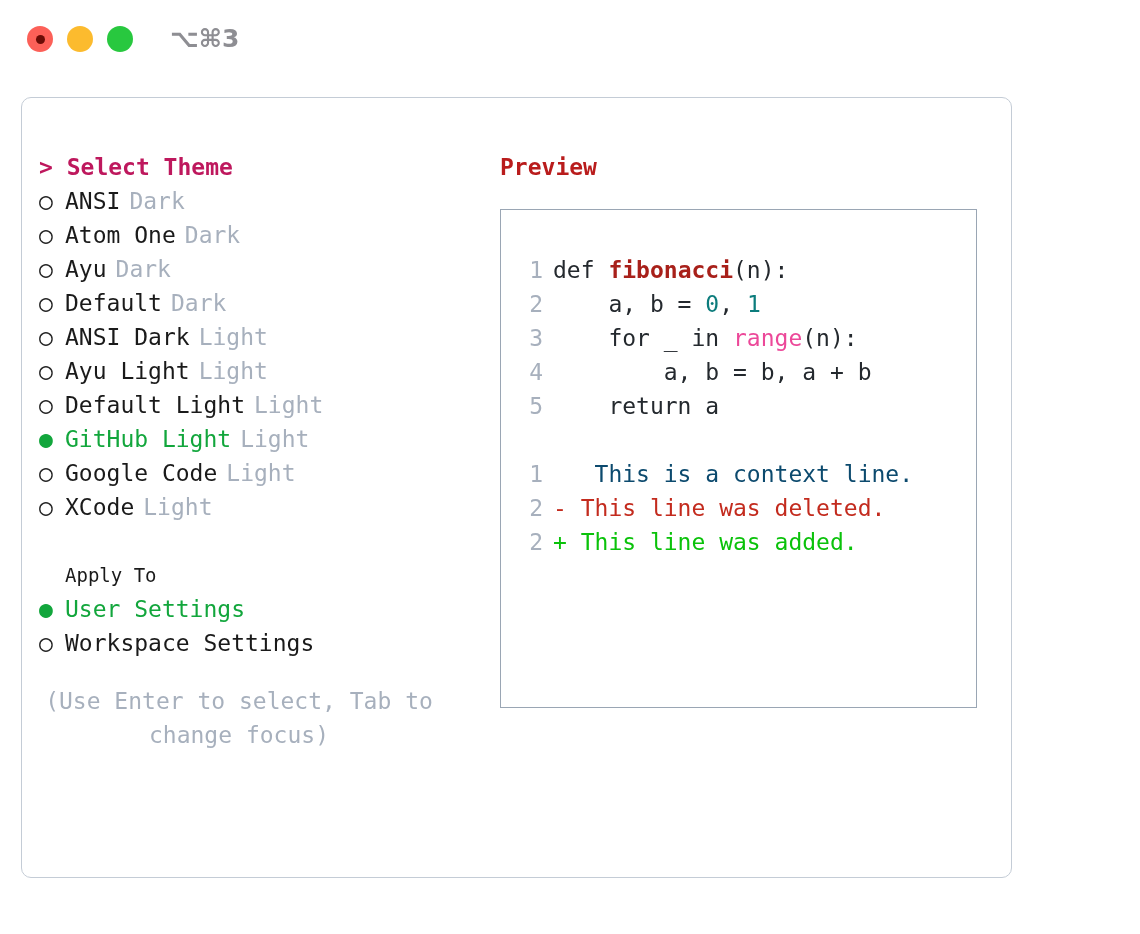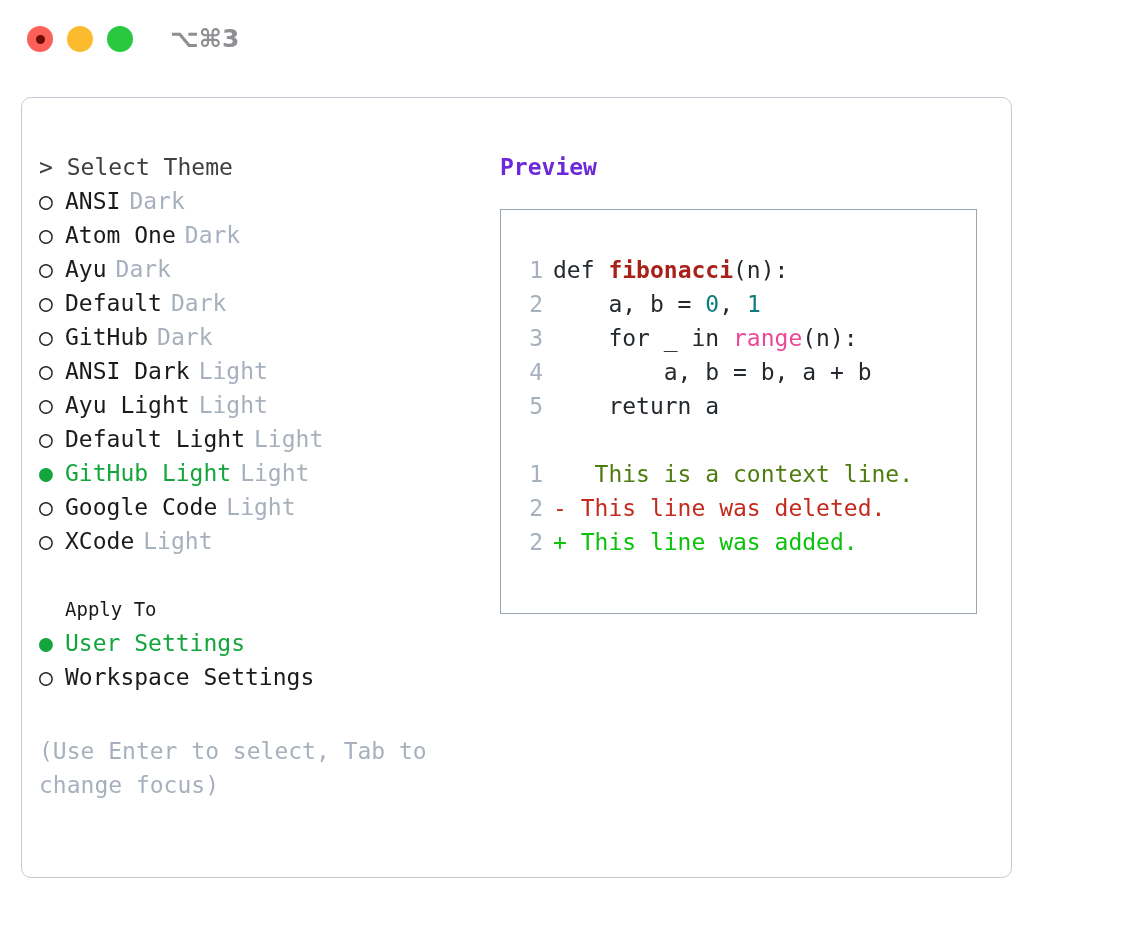--- a/index.html
+++ b/index.html
@@ -101,65 +101,66 @@
     font-size: 23px;
     white-space: nowrap;
     color: #1a1a1a;
   }
   .row .bullet {
     display: inline-block;
     width: 26px;
     color: #262626;
   }
   .row.heading {
-    font-weight: normal;
-    color: #404040;
+    font-weight: bold;
+    color: #be185d;
   }
   .row.selected .bullet,
   .row.selected .label { color: #12a63c; }
   .label { color: #1a1a1a; }
   .tag {
     color: #a7b0bd;
     margin-left: 9px;
   }
   .row.spacer { height: 34px; }
 
   .apply-heading {
     height: 34px;
     line-height: 34px;
     font-size: 19px;
     color: #1a1a1a;
     padding-left: 26px;
   }
 
   .hint {
-    margin-top: 40px;
+    margin-top: 24px;
     font-size: 23px;
     line-height: 34px;
     color: #a7b0bd;
     width: 400px;
+    text-align: center;
   }
 
   
   .right-col {
     position: absolute;
     left: 478px;
     top: 52px;
     width: 500px;
   }
   .preview-title {
     font-size: 23px;
     font-weight: bold;
-    color: #6d28d9;
+    color: #b91c1c;
     line-height: 34px;
   }
   .code-box {
     margin-top: 25px;
     width: 477px;
-    height: 405px;
+    height: 499px;
     border: 1.6px solid #9aa6b4;
     box-sizing: border-box;
     background: #ffffff;
     padding: 43px 0 0 18px;
   }
   .code-line {
     font-size: 23px;
     line-height: 34px;
     white-space: pre;
     color: #24292e;
@@ -169,21 +170,21 @@
     width: 24px;
     text-align: right;
     color: #a7b0bd;
     margin-right: 10px;
   }
   .tok-fn    { color: #a8201a; font-weight: bold; }
   .tok-num   { color: #0c7c7c; }
   .tok-built { color: #ec4899; }
   .tok-plain { color: #24292e; }
   .diff-gap  { height: 34px; }
-  .diff-ctx  { color: #4d7c0f; }
+  .diff-ctx  { color: #0c4a6e; }
   .diff-del  { color: #c32b1e; }
   .diff-add  { color: #0ac20a; }
 </style>
 </head>
 <body>
 
 <div class="window">
 
   <div class="titlebar">
     <div class="lights">
@@ -197,21 +198,20 @@
   <div class="panel">
     <div class="columns">
 
       <div class="left-col">
         <div class="row heading">&gt; Select Theme</div>
         <div id="theme-rows">
             <div class="row"><span class="bullet">○</span><span class="label">ANSI</span><span class="tag">Dark</span></div>
             <div class="row"><span class="bullet">○</span><span class="label">Atom One</span><span class="tag">Dark</span></div>
             <div class="row"><span class="bullet">○</span><span class="label">Ayu</span><span class="tag">Dark</span></div>
             <div class="row"><span class="bullet">○</span><span class="label">Default</span><span class="tag">Dark</span></div>
-            <div class="row"><span class="bullet">○</span><span class="label">GitHub</span><span class="tag">Dark</span></div>
             <div class="row"><span class="bullet">○</span><span class="label">ANSI Dark</span><span class="tag">Light</span></div>
             <div class="row"><span class="bullet">○</span><span class="label">Ayu Light</span><span class="tag">Light</span></div>
             <div class="row"><span class="bullet">○</span><span class="label">Default Light</span><span class="tag">Light</span></div>
             <div class="row selected"><span class="bullet">●</span><span class="label">GitHub Light</span><span class="tag">Light</span></div>
             <div class="row"><span class="bullet">○</span><span class="label">Google Code</span><span class="tag">Light</span></div>
             <div class="row"><span class="bullet">○</span><span class="label">XCode</span><span class="tag">Light</span></div>
           </div>
 
         <div class="row spacer"></div>
 

